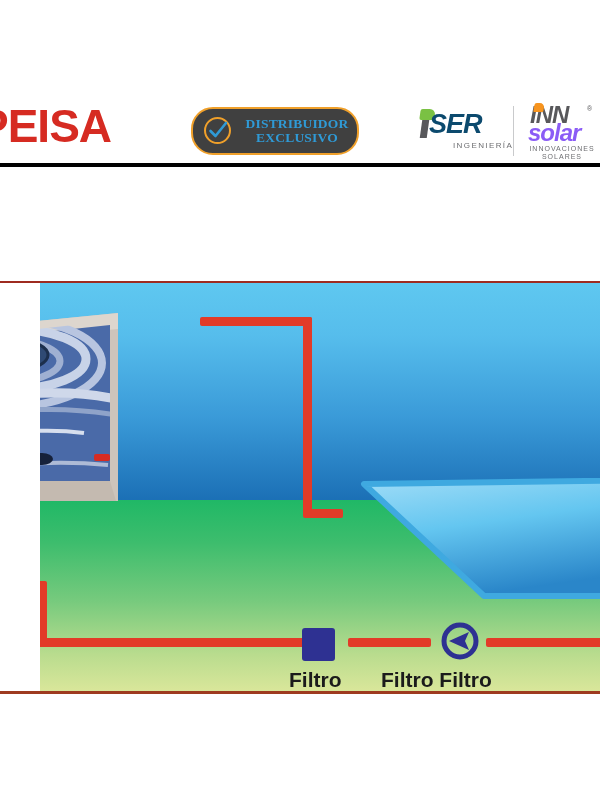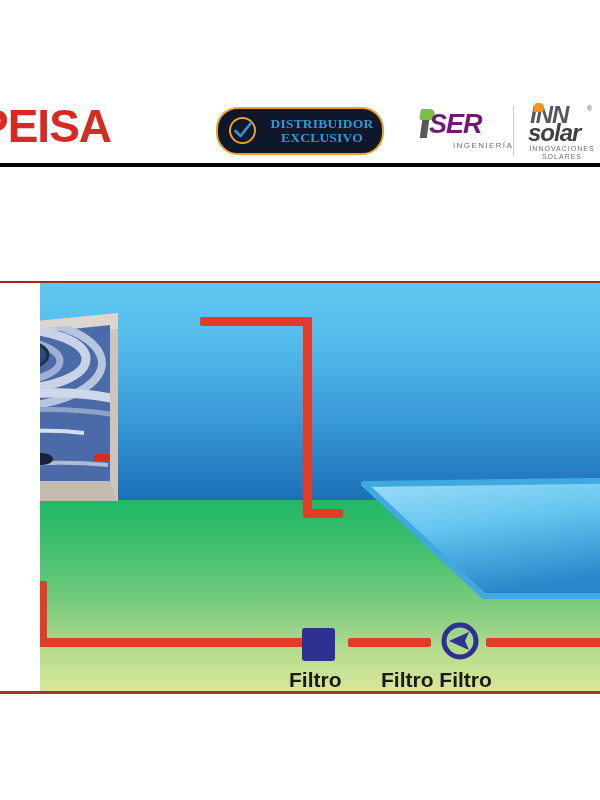--- a/index.html
+++ b/index.html
@@ -14,22 +14,22 @@
 
   #peisa-logo{
     position:absolute;left:-22px;top:103px;
     font-family:"Liberation Sans",sans-serif;
     font-weight:bold;font-size:46px;letter-spacing:-1px;
     color:#d62b22;line-height:46px;white-space:nowrap;
   }
 
   
   #badge-distribuidor{
-    position:absolute;left:216px;top:107px;width:164px;height:44px;
-    border:2.5px solid #f0a02a;border-radius:22px;background:#0f172a;
+    position:absolute;left:191px;top:107px;width:164px;height:44px;
+    border:2.5px solid #f0a02a;border-radius:22px;background:#404040;
     display:flex;align-items:center;
   }
   #badge-check{
     position:absolute;left:10px;top:7px;width:29px;height:29px;
   }
   #badge-text{
     position:absolute;left:46px;top:7px;width:116px;height:30px;
     display:flex;flex-direction:column;justify-content:center;align-items:center;
   }
   .badge-line{
@@ -37,21 +37,21 @@
     font-weight:bold;color:#2f9ad6;font-size:13.5px;
     letter-spacing:.2px;line-height:14px;white-space:nowrap;
   }
 
   
   #iser-logo{position:absolute;left:415px;top:108px;width:92px;height:48px;}
   #iser-mark{position:absolute;left:0;top:0;width:92px;height:32px;}
   #iser-word{
     position:absolute;left:14px;top:1px;
     font-family:"Liberation Sans",sans-serif;font-style:italic;font-weight:bold;
-    font-size:27px;letter-spacing:-1px;color:#701a75;line-height:30px;
+    font-size:27px;letter-spacing:-1px;color:#0c4a6e;line-height:30px;
   }
   #iser-leaf{
     position:absolute;left:5px;top:1px;width:15px;height:11px;
     background:#7ac143;border-radius:2px 6px 2px 2px;
     transform:skewX(-8deg);
   }
   #iser-istem{
     position:absolute;left:6px;top:12px;width:7px;height:18px;
     background:#58585b;transform:skewX(-8deg);
   }
@@ -74,21 +74,21 @@
     position:absolute;left:10px;top:-1px;width:10px;height:9px;
     background:#f7941e;border-radius:2px 5px 1px 1px;transform:skewX(-10deg);
   }
   #inn-reg{
     position:absolute;left:63px;top:1px;font-size:7px;color:#58585b;
     font-family:"Liberation Sans",sans-serif;
   }
   #inn-solar{
     position:absolute;left:4px;top:17px;
     font-family:"Liberation Sans",sans-serif;font-weight:bold;font-style:italic;
-    font-size:24px;letter-spacing:-1px;color:#404040;line-height:24px;
+    font-size:24px;letter-spacing:-1px;color:#8b5cf6;line-height:24px;
   }
   .inn-sub{
     position:absolute;left:0;width:76px;text-align:center;
     font-family:"Liberation Sans",sans-serif;font-size:7px;font-weight:normal;
     letter-spacing:1px;color:#6d6e71;white-space:nowrap;
   }
   #inn-sub1{top:41px;}
   #inn-sub2{top:49px;}
 
   #header-rule{position:absolute;left:0;top:163px;width:600px;height:4px;background:#000;}

